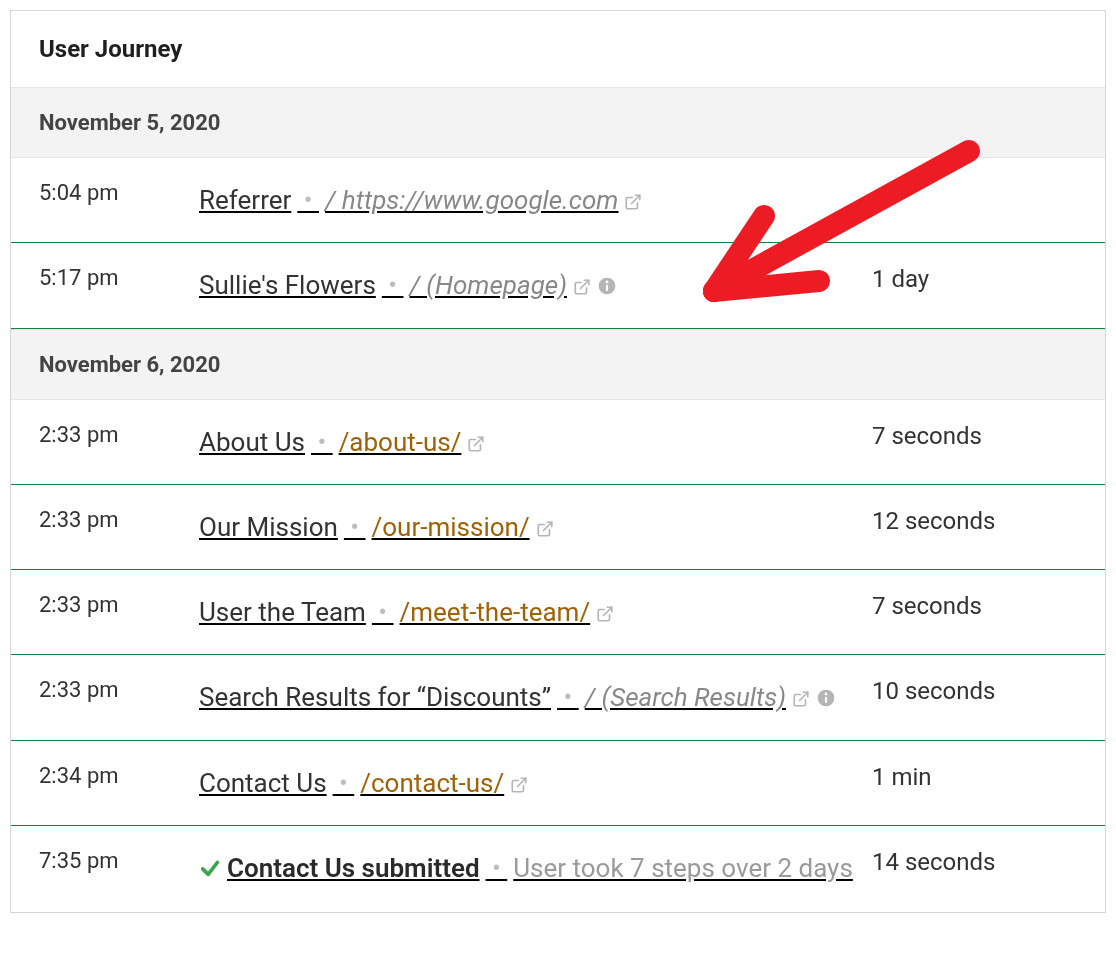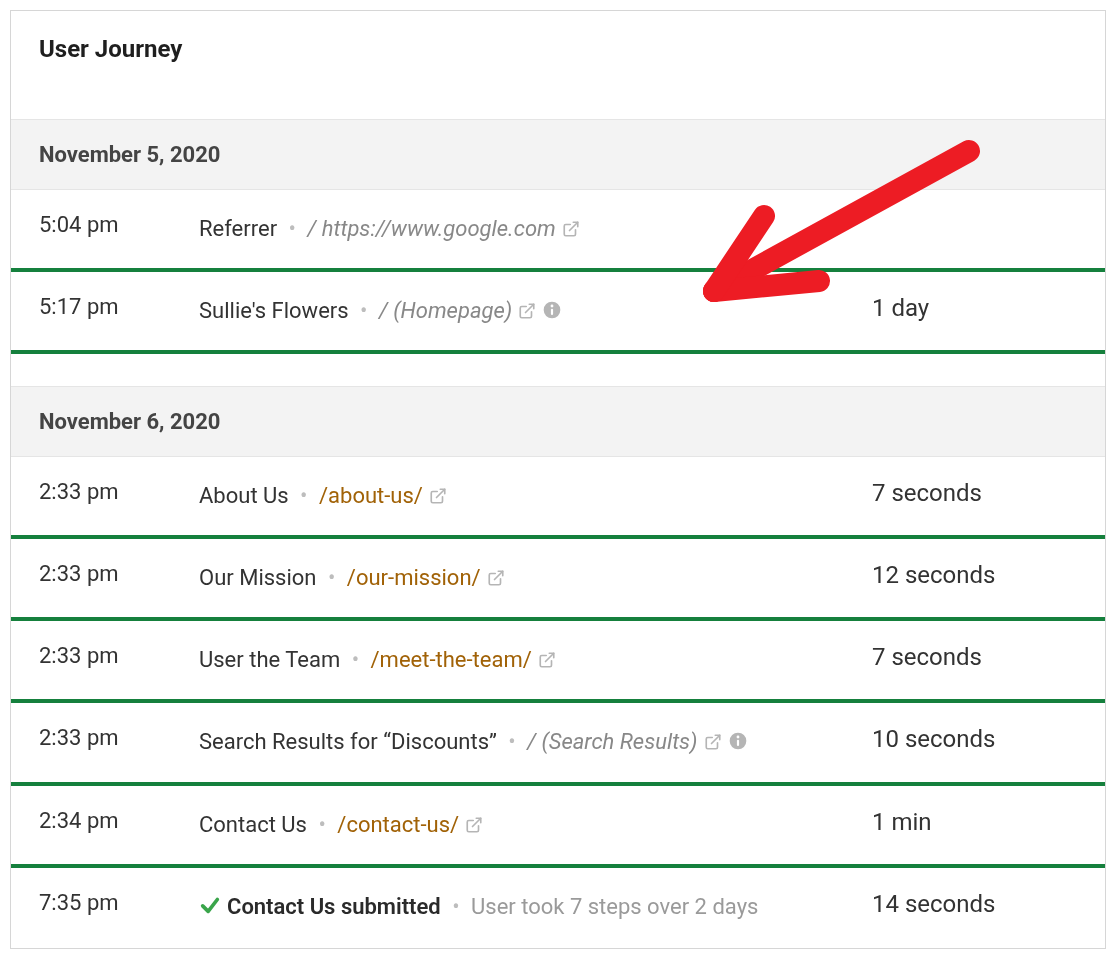--- a/index.html
+++ b/index.html
@@ -20,42 +20,42 @@
       color: #1f1f1f;
     }
     .date-header {
       background: #f3f3f3;
       border-top: 1px solid #e5e5e5;
       border-bottom: 1px solid #e5e5e5;
       padding: 22px 28px;
       font-size: 22px;
       font-weight: 700;
       color: #444;
-      margin-top: 32px;
     }
     .row {
       display: flex;
       flex-direction: row;
       align-items: flex-start;
       padding: 22px 28px;
-      border-bottom: 4px solid #15803d;
+      border-bottom: 1px solid #15803d;
       background: #fff;
     }
     .row:last-child { border-bottom: none; }
     .col-time {
       width: 160px;
       flex: 0 0 160px;
       font-size: 22px;
       color: #333;
     }
     .col-main {
       flex: 1 1 auto;
-      font-size: 22px;
+      font-size: 26px;
       line-height: 1.55;
       padding-right: 16px;
+      text-decoration: underline;
     }
     .col-duration {
       width: 205px;
       flex: 0 0 205px;
       font-size: 24px;
       color: #333;
       text-align: left;
     }
     .title-text { color: #333; }
     .title-bold { font-weight: 600; color: #2a2a2a; }

